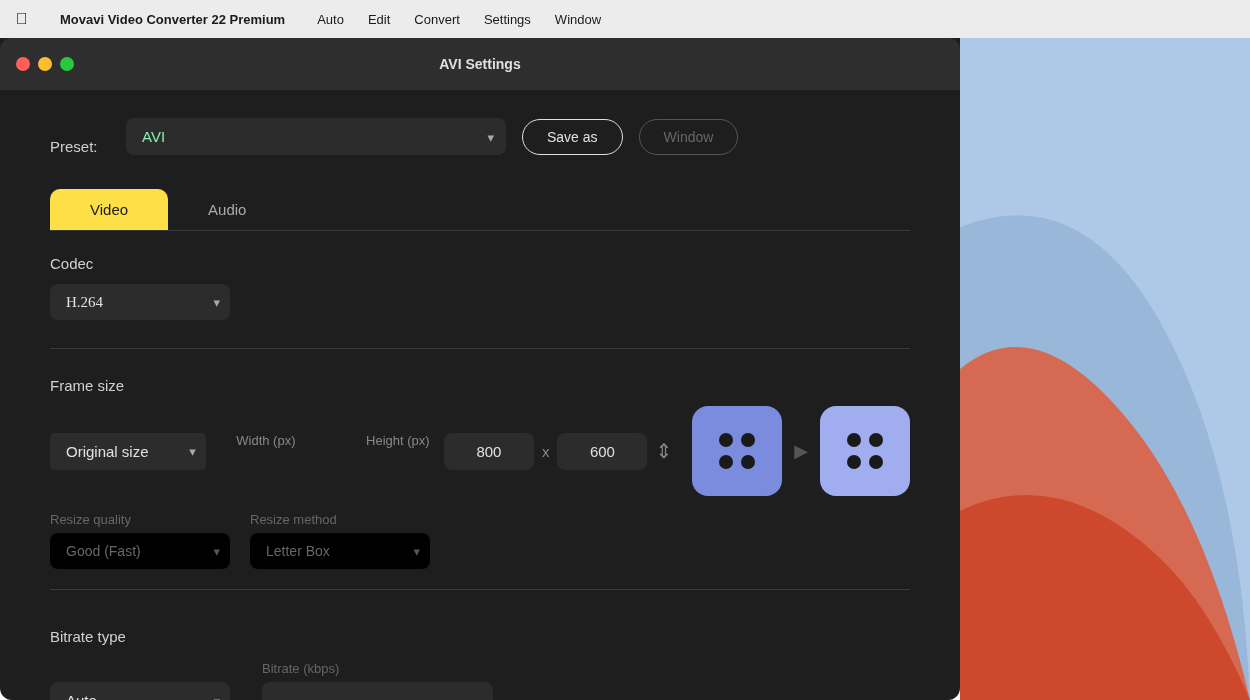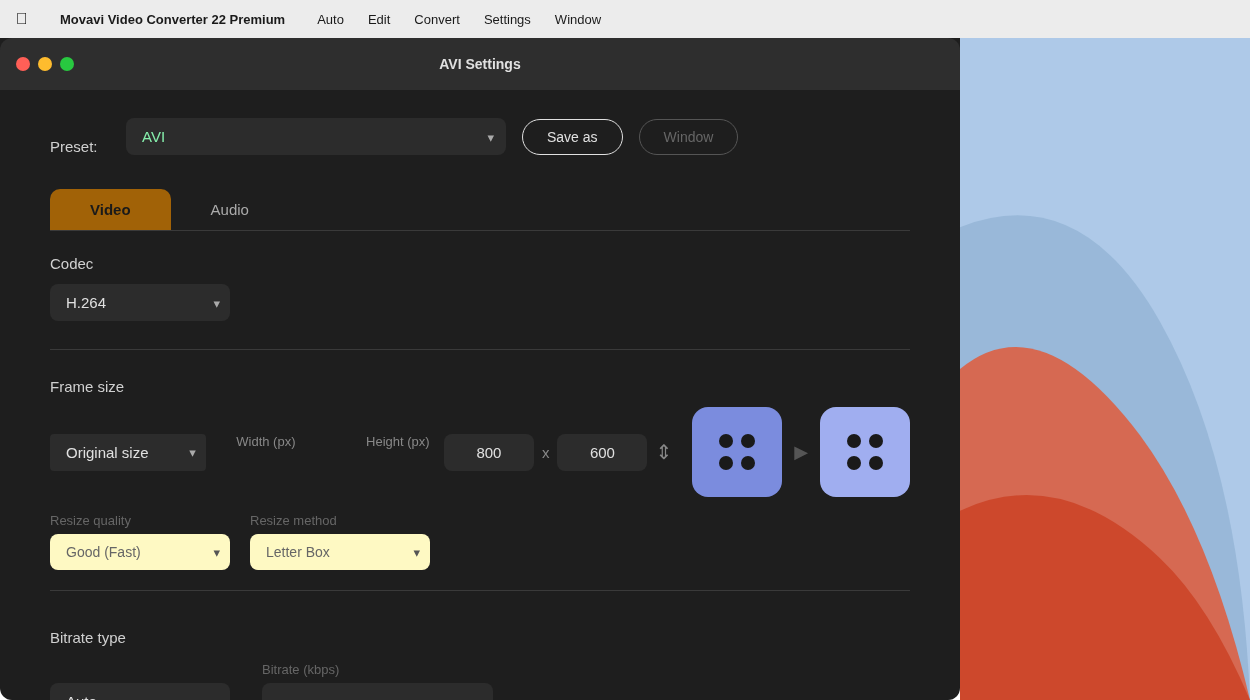--- a/index.html
+++ b/index.html
@@ -164,23 +164,23 @@
     .tab {
       padding: 12px 40px;
       font-size: 15px;
       cursor: pointer;
       border-radius: 10px 10px 0 0;
       border: none;
       background: transparent;
       color: #aaa;
     }
     .tab.active {
-      background: #a16207;
+      background: #fde047;
       color: #1a1a1a;
-      font-weight: 700;
+      font-weight: 400;
     }
 
     
     .divider {
       border: none;
       border-top: 1px solid #3a3a3a;
       margin: 20px 0;
     }
 
     
@@ -202,20 +202,21 @@
     .codec-select-wrapper select {
       width: 100%;
       background: #2c2c2c;
       border: none;
       border-radius: 8px;
       color: #e0e0e0;
       font-size: 15px;
       padding: 10px 36px 10px 16px;
       appearance: none;
       cursor: pointer;
+      font-family: Liberation Serif, serif;
     }
     .codec-select-wrapper .chevron {
       position: absolute;
       right: 10px;
       top: 50%;
       transform: translateY(-50%);
       color: #aaa;
       pointer-events: none;
       font-size: 13px;
     }
@@ -312,21 +313,21 @@
     .resize-group-label {
       color: #666;
       font-size: 13px;
     }
     .resize-select-wrapper {
       position: relative;
       width: 180px;
     }
     .resize-select-wrapper select {
       width: 100%;
-      background: #fef9c3;
+      background: #000000;
       border: none;
       border-radius: 8px;
       color: #666;
       font-size: 14px;
       padding: 10px 36px 10px 16px;
       appearance: none;
       cursor: pointer;
     }
     .resize-select-wrapper .chevron {
       position: absolute;

